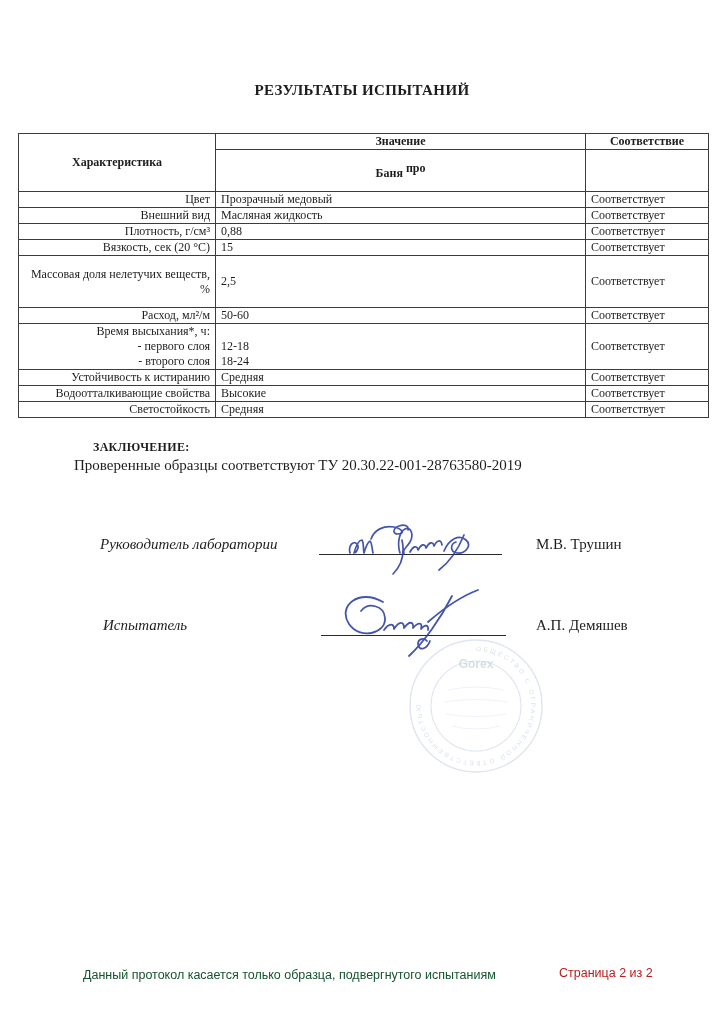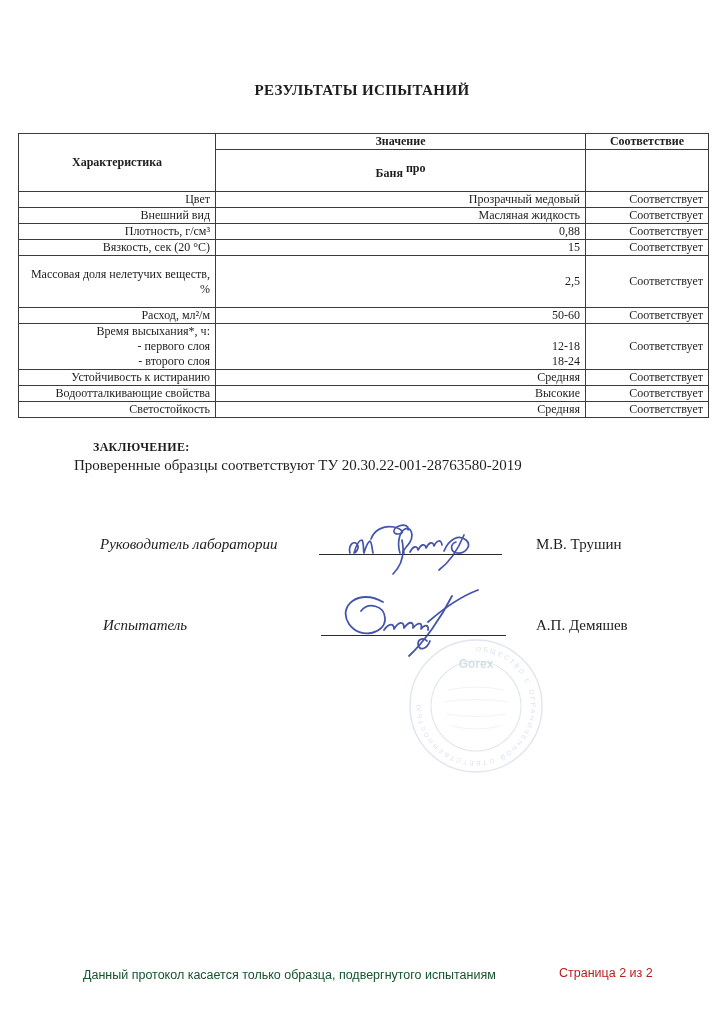--- a/index.html
+++ b/index.html
@@ -19,21 +19,21 @@
     position:absolute; left:18px; top:133px; width:690px;
     border-collapse:collapse; table-layout:fixed; font-size:12px;
   }
   .results td {
     border:1px solid #3c3c3c; padding:0 5px;
     line-height:15px; vertical-align:middle;
     overflow:hidden;
   }
   .results td.hd { font-weight:bold; text-align:center; }
   .results td.char { text-align:right; white-space:pre-line; }
-  .results td.val, .results td.stat { text-align:right; white-space:pre-line; }
+  .results td.val, .results td.stat { text-align:left; white-space:pre-line; }
   .results sup { font-size:12px; font-weight:bold; }
   
   .conclusion { position:absolute; left:0; top:440px; width:700px; }
   .c-head { margin-left:93px; font-size:12px; font-weight:bold; letter-spacing:0.3px; }
   .c-text { margin-left:74px; margin-top:2px; font-size:15px; }
   
   .sig-label { position:absolute; font-size:15px;font-style:italic; }
   .sig-name  { position:absolute; font-size:15px; }
   .sig-line  { position:absolute; border-top:1.5px solid #2a2a2a; height:0; }
   

